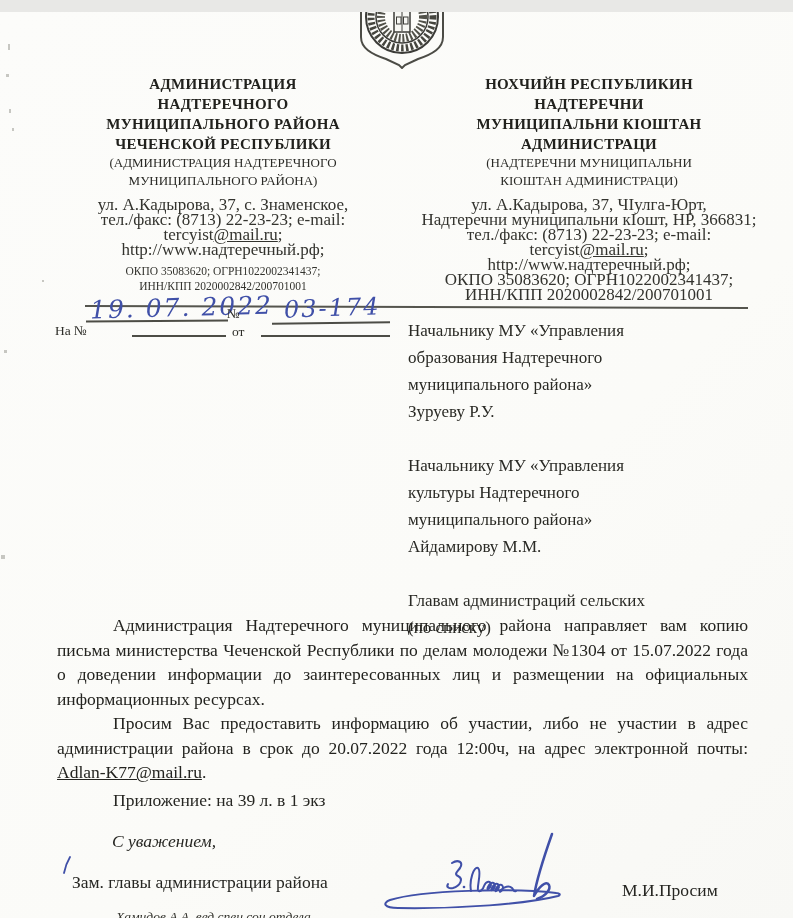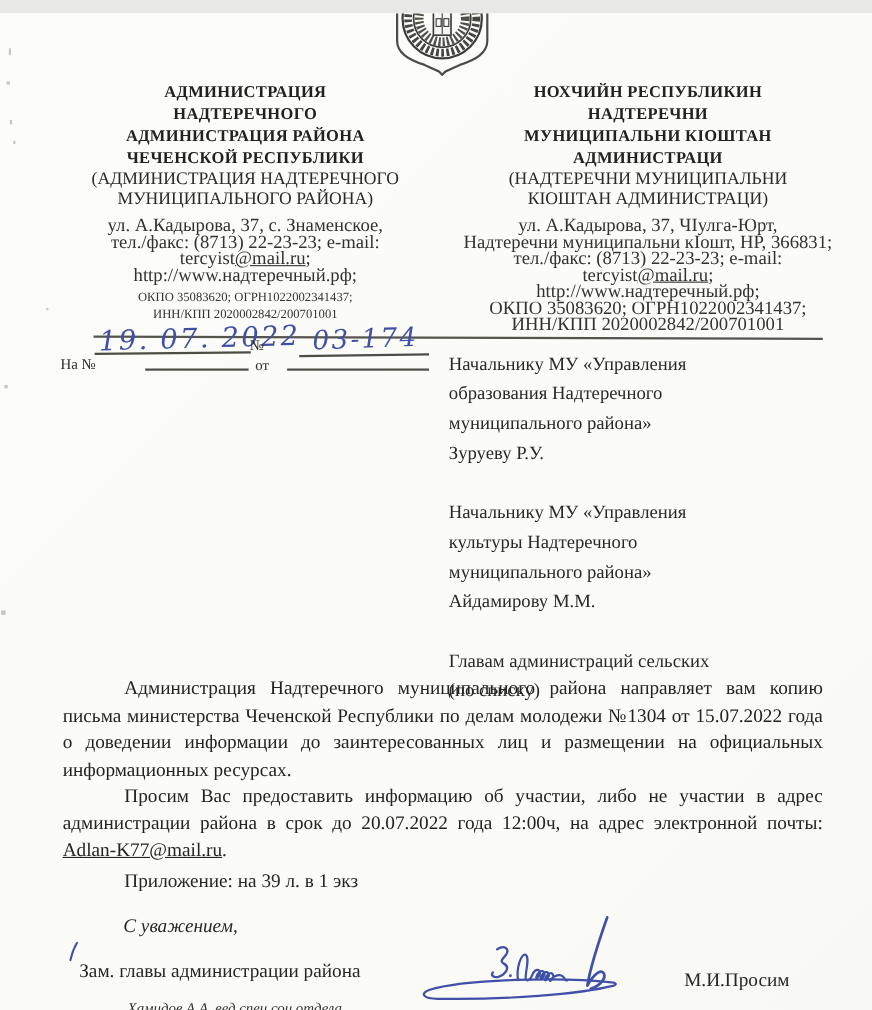--- a/index.html
+++ b/index.html
@@ -9,21 +9,21 @@
     font-family:"Liberation Serif", serif; color:#262622; overflow:hidden;
   }
   .abs{position:absolute;}
   
   .emblem{left:356px; top:0; width:92px; height:57px;}
   
   .lh{ text-align:center; }
   .lh-left{ left:56px; top:62px; width:334px; }
   .lh-right{ left:420px; top:62px; width:338px; }
   .lh-title{ font-weight:bold; font-size:15px; line-height:20px; letter-spacing:.3px; color:#21211d;}
-  .lh-sub{ font-size:16px; line-height:18px; color:#2a2a26;}
+  .lh-sub{ font-size:13px; line-height:18px; color:#2a2a26;}
   .lh-addr{ font-size:17px; line-height:15px; margin-top:7px; color:#33332e;}
   .lh-reg{ font-size:11.5px; line-height:15px; margin-top:7px; color:#33332e;}
   .ulink{ text-decoration:underline; }
   
   .rule{ left:85px; top:294px; width:663px; height:2px; background:#55554e; transform:rotate(.18deg); }
   
   .hw{ font-family:"DejaVu Serif", serif; font-style:italic; color:#4050a8; }
   .hw-date{ left:90px; top:281px; font-size:25px; letter-spacing:2px; transform:rotate(-1.6deg); }
   .hw-num{ left:284px; top:282px; font-size:24px; letter-spacing:2px; transform:rotate(-2deg); }
   .ref-label{ font-size:13.5px; color:#2d2d28; }
@@ -69,21 +69,21 @@
     <circle cx="46" cy="5" r="21" fill="none" stroke="#52524a" stroke-width="8" stroke-dasharray="2,1.8"></circle>
     <rect x="38" y="-18" width="16" height="38" fill="#f7f7f3" stroke="#3c3c38" stroke-width="1.5"></rect>
     <line x1="46" y1="-16" x2="46" y2="19" stroke="#3c3c38" stroke-width="1"></line>
     <rect x="40.5" y="5" width="4.5" height="7" fill="none" stroke="#3c3c38" stroke-width="1"></rect>
     <rect x="47.5" y="5" width="4.5" height="7" fill="none" stroke="#3c3c38" stroke-width="1"></rect>
   </svg>
 
   <div class="abs lh lh-left">
     <div class="lh-title">АДМИНИСТРАЦИЯ</div>
     <div class="lh-title">НАДТЕРЕЧНОГО</div>
-    <div class="lh-title">АДМИНИСТРАЦИЯ РАЙОНА</div>
+    <div class="lh-title">МУНИЦИПАЛЬНОГО РАЙОНА</div>
     <div class="lh-title">ЧЕЧЕНСКОЙ РЕСПУБЛИКИ</div>
     <div class="lh-sub">(АДМИНИСТРАЦИЯ НАДТЕРЕЧНОГО</div>
     <div class="lh-sub">МУНИЦИПАЛЬНОГО РАЙОНА)</div>
     <div class="lh-addr">
       <div>ул. А.Кадырова, 37, с. Знаменское,</div>
       <div><span>тел./факс: (8713) 22-23-23; e-mail: tercyist</span><span class="ulink">@mail.ru</span><span>;</span></div>
       <div>http://www.надтеречный.рф;</div>
     </div>
     <div class="lh-reg">
       <div>ОКПО 35083620; ОГРН1022002341437;</div>

